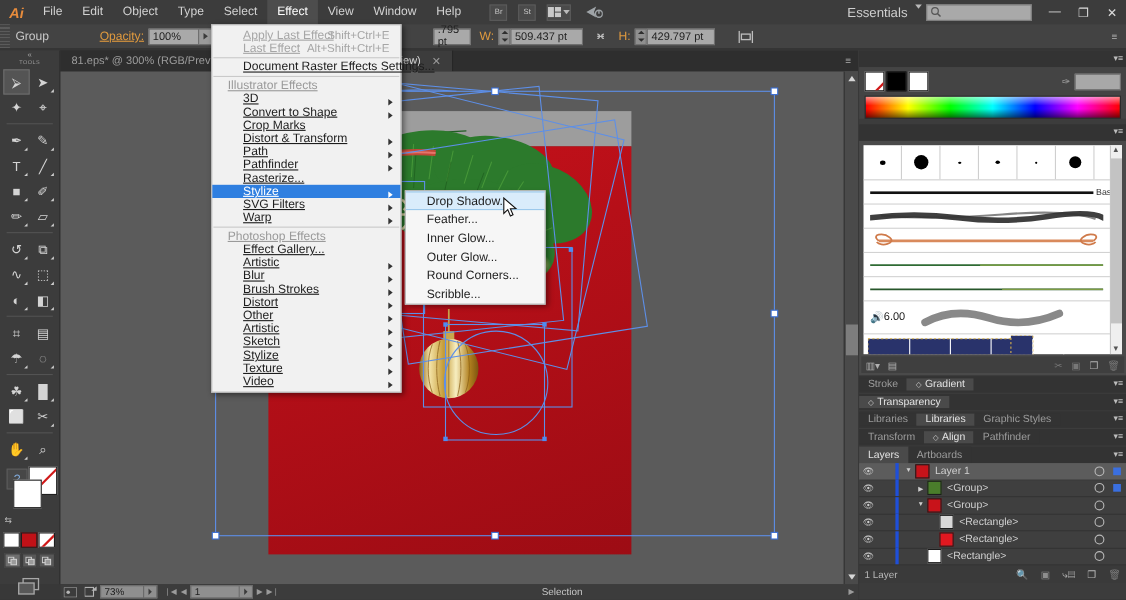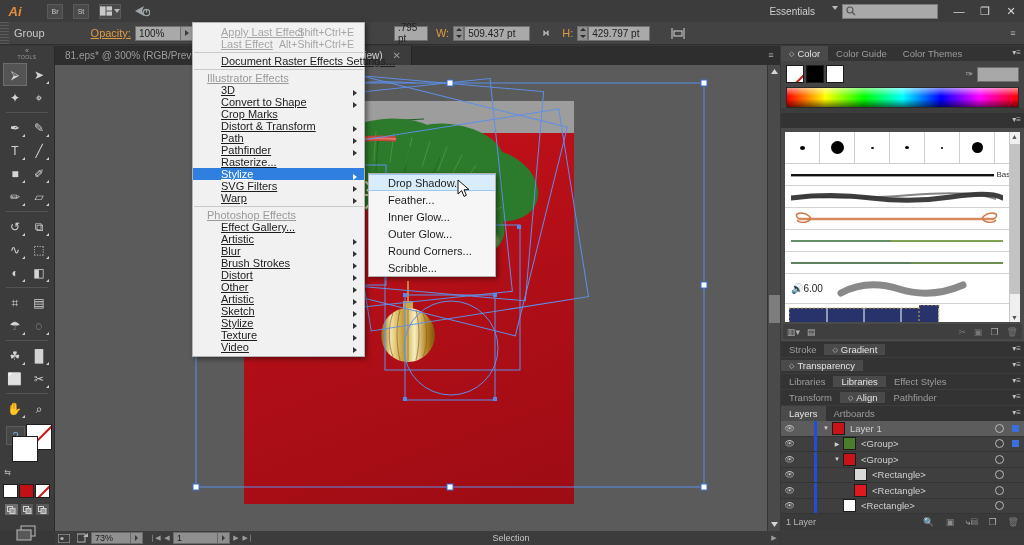--- a/index.html
+++ b/index.html
@@ -17,21 +17,21 @@
   .ai-logo{ width:30px; height:22px; display:flex; align-items:center; justify-content:center;
             color:#e88c3c; font-weight:bold; font-size:13px; font-style:italic;}
   .menu-item{ padding:0 9px; height:22px; line-height:22px; color:#d2d2d2; font-size:11px; cursor:default;}
   .menu-item.active{ background:#4d4d4d; color:#fff; }
   .mb-sep{ width:12px; }
   .mb-btn{ width:16px; height:15px; margin:0 5px; background:#4a4a4a; border:1px solid #5a5a5a;
            display:flex; align-items:center; justify-content:center; font-size:7px; color:#c7c7c7;}
   .mb-arr{ width:0;height:0;border-left:3px solid transparent;border-right:3px solid transparent;
            border-top:4px solid #b9b9b9; margin-left:2px;}
   .spacer{ flex:1; }
-  .essentials{ font-size:10px; color:#cfcfcf; display:flex; gap:15px; padding-right:4px;}
+  .essentials{ font-size:12px; color:#cfcfcf; display:flex; gap:5px; padding-right:4px;}
   .searchbox{ width:96px; height:15px; background:#a9a9a9; border:1px solid #7b7b7b; display:flex;
               align-items:center; padding-left:3px; }
   .win-btn{ width:26px; height:20px; display:flex;align-items:center;justify-content:center;
             color:#d8d8d8; font-size:11px;}
 
   
   .controlbar{ position:absolute; left:0; top:22px; width:1024px; height:23px;
                background:#434343; border-bottom:1px solid #2e2e2e; display:flex; align-items:center;}
   .grip{ width:9px;height:23px; background:
         repeating-linear-gradient(to bottom, #6a6a6a 0 1px, transparent 1px 3px); opacity:.6; margin-right:5px;}
@@ -180,20 +180,31 @@
 
   .cursor{ position:absolute; z-index:80; pointer-events:none; }
 </style>
 </head>
 <body>
 
 <div class="app">
 
   <div class="menubar">
     <div class="ai-logo">Ai</div>
+    <div id="menu-items" style="display:flex;">
+        <div class="menu-item">File</div>
+        <div class="menu-item">Edit</div>
+        <div class="menu-item">Object</div>
+        <div class="menu-item">Type</div>
+        <div class="menu-item">Select</div>
+        <div class="menu-item active">Effect</div>
+        <div class="menu-item">View</div>
+        <div class="menu-item">Window</div>
+        <div class="menu-item">Help</div>
+      </div>
     <div class="mb-sep"></div>
     <div class="mb-btn" style="font-size:7px;">Br</div>
     <div class="mb-btn" style="font-size:7px;">St</div>
     <div class="mb-btn" style="width:22px;">
       <svg width="13" height="10" viewBox="0 0 13 10">
           <rect x="0" y="0" width="6" height="10" fill="#c9c9c9"></rect>
           <rect x="7" y="0" width="6" height="4.5" fill="#c9c9c9"></rect>
           <rect x="7" y="5.5" width="6" height="4.5" fill="#c9c9c9"></rect>
         </svg>
       <span class="mb-arr"></span>
@@ -641,32 +652,20 @@
     <div class="nav-btn">▶❘</div>
     <div style="flex:1;"></div>
     <div style="width:185px;text-align:center;color:#c7c7c7;">Selection</div>
     <div style="flex:1;"></div>
     <div class="nav-btn">▶</div>
   </div>
 
   <div class="dock">
 
     <div class="panel-tabs">
-      <div id="color-tabs" style="display:flex;">
-          <div class="ptab active">
-            <span class="dia">◇</span>
-            <span>Color</span>
-          </div>
-          <div class="ptab">
-            <span>Color Guide</span>
-          </div>
-          <div class="ptab">
-            <span>Color Themes</span>
-          </div>
-        </div>
       <div class="pmenu">▾≡</div>
     </div>
     <div class="panel-body">
       <div class="color-row">
         <div class="csw" style="position:relative;background:#fff;">
           <div class="sw-none" style="position:absolute;inset:0;overflow:hidden;"></div>
         </div>
         <div class="csw" style="background:#000;margin-left:2px;"></div>
         <div class="csw" style="background:#fff;margin-left:2px;"></div>
         <div style="margin-left:auto;display:flex;align-items:center;gap:4px;">
@@ -792,21 +791,21 @@
           <div class="pmenu">▾≡</div>
         </div>
         <div class="strip">
           <div class="ptab">
             <span>Libraries</span>
           </div>
           <div class="ptab active">
             <span>Libraries</span>
           </div>
           <div class="ptab">
-            <span>Effect Styles</span>
+            <span>Graphic Styles</span>
           </div>
           <div class="pmenu">▾≡</div>
         </div>
         <div class="strip">
           <div class="ptab">
             <span>Transform</span>
           </div>
           <div class="ptab active">
             <span class="dia">◇</span>
             <span>Align</span>

